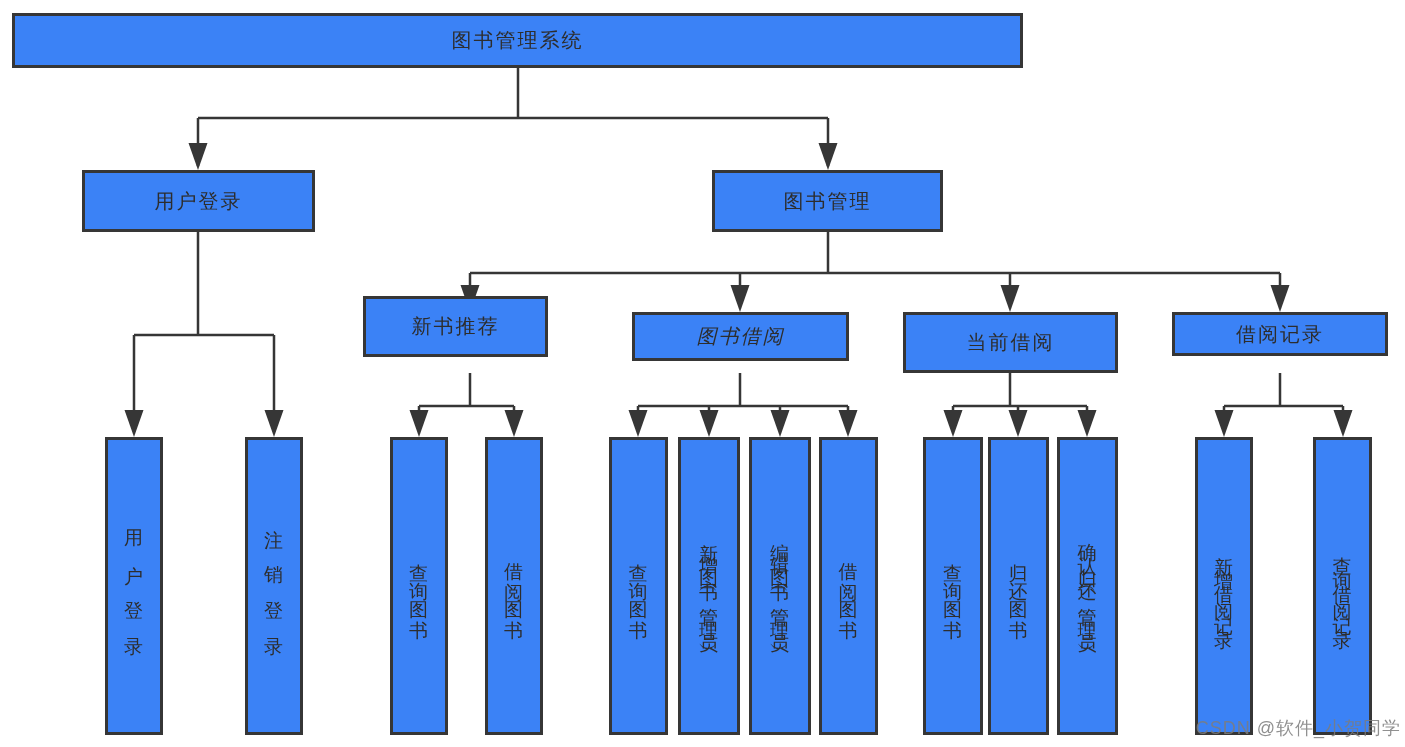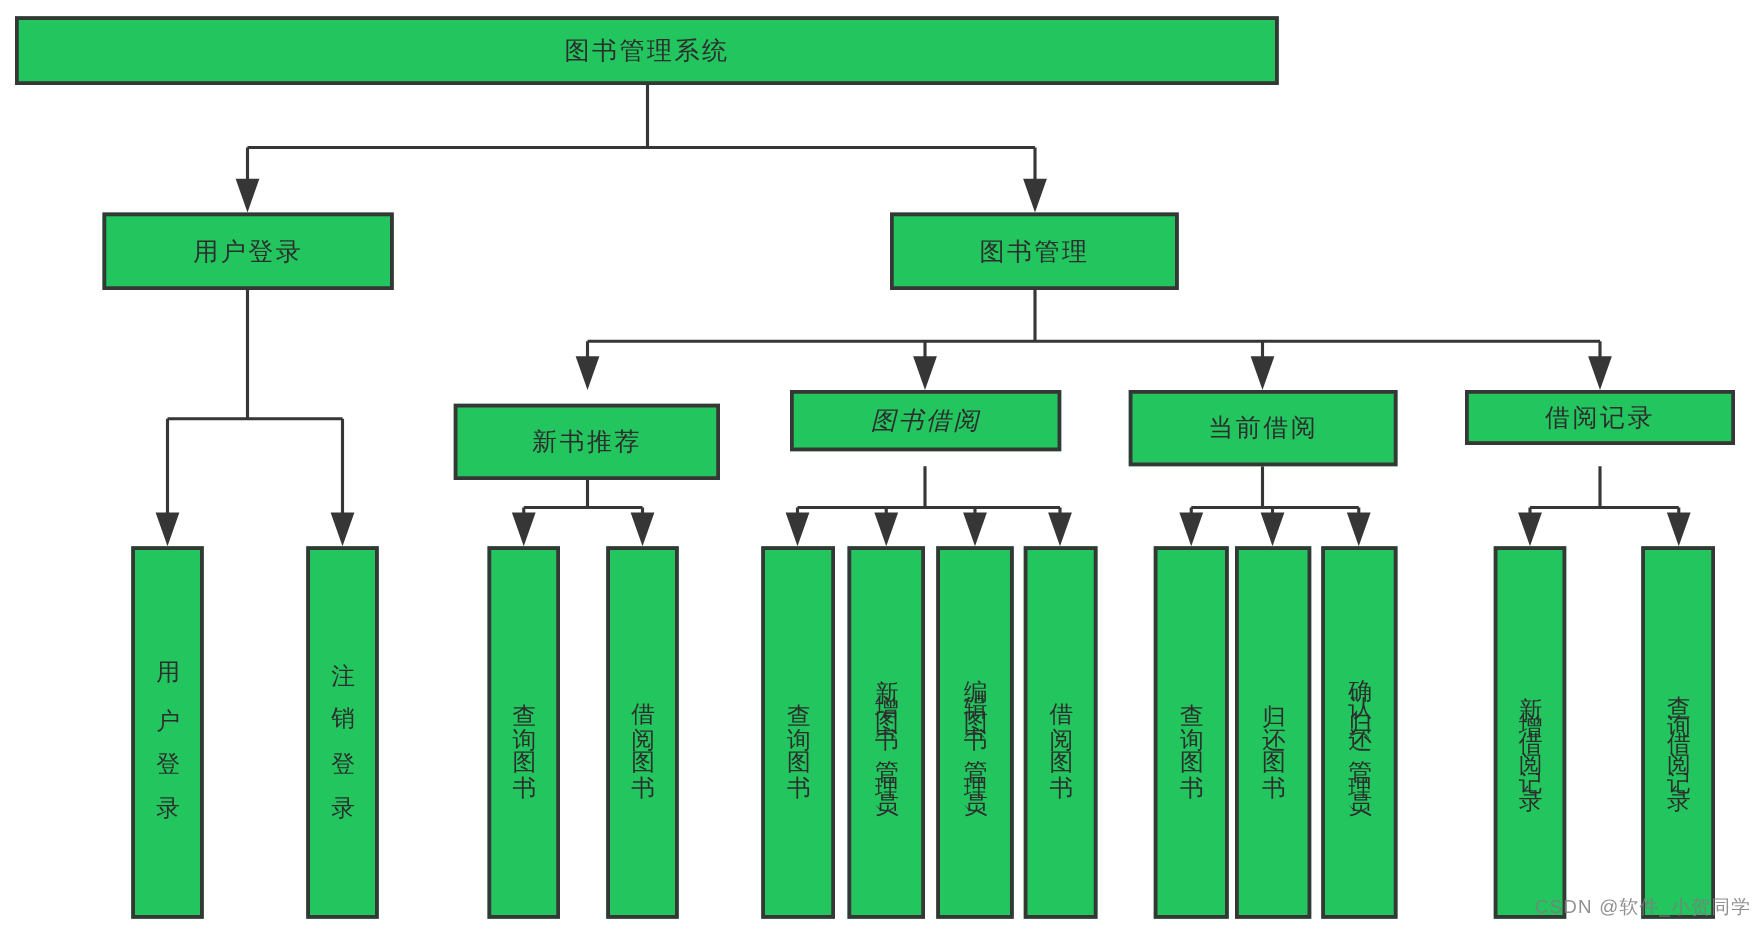--- a/index.html
+++ b/index.html
@@ -14,21 +14,21 @@
     overflow: hidden;
   }
   .connector-layer {
     position: absolute; left: 0; top: 0;
     width: 1405px; height: 747px;
   }
   .node {
     position: absolute;
     box-sizing: border-box;
     border: 3px solid #363636;
-    background: #22c55e;
+    background: #3b82f6;
     display: flex;
     align-items: center;
     justify-content: center;
     color: #2d2d2d;
   }
   .hnode {
     font-size: 20px;
     letter-spacing: 2px;
     white-space: nowrap;
   }
@@ -38,21 +38,21 @@
   .vtext {
     writing-mode: vertical-rl;
     text-orientation: mixed;
     line-height: 1;
     white-space: nowrap;
   }
   .watermark {
     position: absolute;
     right: 4px;
     top: 716px;
-    font-size: 15px;
+    font-size: 18px;
     color: rgba(125,125,125,0.85);
     letter-spacing: 1px;
     white-space: nowrap;
   }
 </style>
 </head>
 <body>
 
 <div class="canvas">
 
@@ -96,21 +96,21 @@
     <span>图书管理系统</span>
   </div>
 
   <div class="node hnode" style="left:82px; top:170px; width:233px; height:62px;">
     <span>用户登录</span>
   </div>
   <div class="node hnode" style="left:712px; top:170px; width:231px; height:62px;text-align:center;">
     <span>图书管理</span>
   </div>
 
-  <div class="node hnode" style="left:363px; top:323px; width:213px; height:61px;">
+  <div class="node hnode" style="left:363px; top:296px; width:185px; height:61px;">
     <span>新书推荐</span>
   </div>
   <div class="node hnode" style="left:632px; top:312px; width:217px; height:49px;font-style:italic;">
     <span>图书借阅</span>
   </div>
   <div class="node hnode" style="left:903px; top:312px; width:215px; height:61px;text-align:center;">
     <span>当前借阅</span>
   </div>
   <div class="node hnode" style="left:1172px; top:312px; width:216px; height:44px;">
     <span>借阅记录</span>

